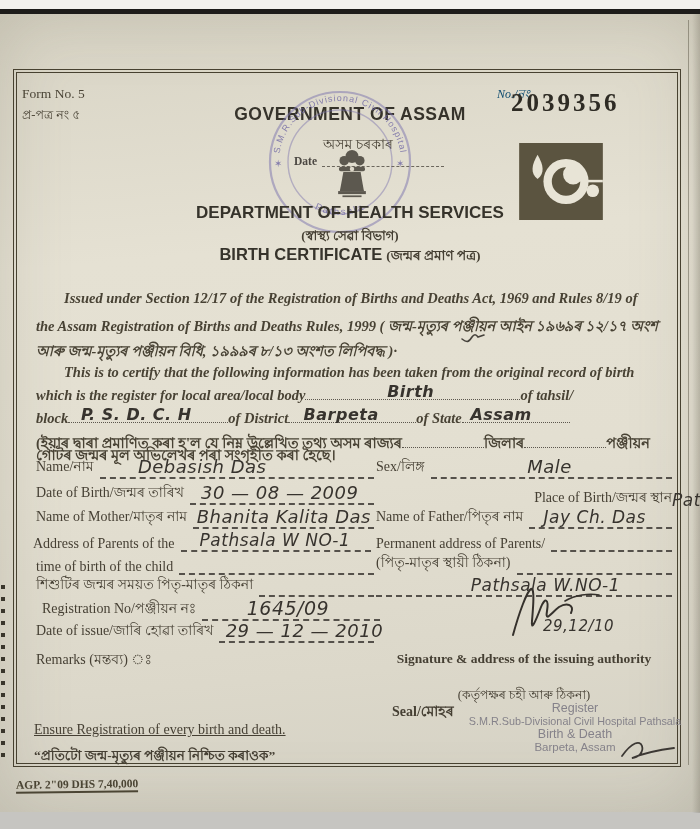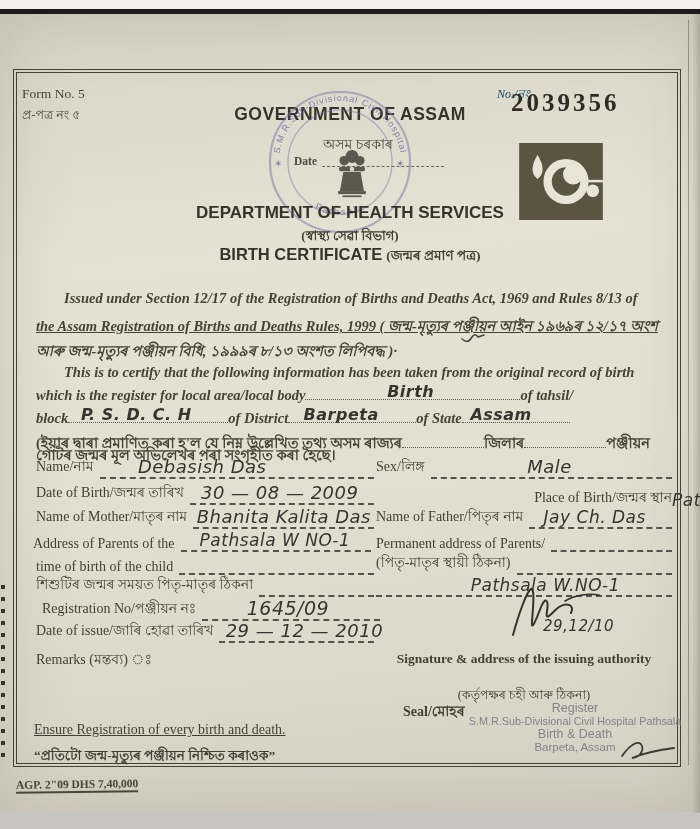--- a/index.html
+++ b/index.html
@@ -101,22 +101,22 @@
   <circle cx="88" cy="57" r="7.5" fill="#e8e4d6"></circle>
 </svg>
 
 <div class="abs sans-b center" style="left:150px;top:203px;width:400px;font-size:17px;">DEPARTMENT OF HEALTH SERVICES</div>
 <div class="abs serif center" style="left:150px;top:226px;width:400px;font-size:13px;font-weight:bold;">(স্বাস্থ্য সেৱা বিভাগ)</div>
 <div class="abs center" style="left:120px;top:245px;width:460px;">
   <span class="sans-b" style="font-size:16.5px;">BIRTH CERTIFICATE</span>
   <span class="serif" style="font-size:13.5px;font-weight:bold;">(জন্মৰ প্ৰমাণ পত্ৰ)</span>
 </div>
 
-<div class="abs itpar" style="left:64px;top:290px;">Issued under Section 12/17 of the Registration of Births and Deaths Act, 1969 and Rules 8/13 of</div>
-<div class="abs itpar" style="left:36px;top:315px;text-decoration:underline;">the Assam Registration of Births and Deaths Rules, 1999 ( জন্ম-মৃত্যুৰ পঞ্জীয়ন আইন ১৯৬৯ৰ ১২/১৭ অংশ</div>
+<div class="abs itpar" style="left:64px;top:290px;">Issued under Section 12/17 of the Registration of Births and Deaths Act, 1969 and Rules 8/19 of</div>
+<div class="abs itpar" style="left:36px;top:315px;">the Assam Registration of Births and Deaths Rules, 1999 ( জন্ম-মৃত্যুৰ পঞ্জীয়ন আইন ১৯৬৯ৰ ১২/১৭ অংশ</div>
 <div class="abs itpar" style="left:36px;top:340px;">আৰু জন্ম-মৃত্যুৰ পঞ্জীয়ন বিধি, ১৯৯৯ৰ ৮/১৩ অংশত লিপিবদ্ধ )·</div>
 
 <div class="abs itpar" style="left:64px;top:364px;">This is to certify that the following information has been taken from the original record of birth</div>
 <div class="abs itpar" style="left:36px;top:387px;">
   <span>which is the register for local area/local body</span><span class="dotfill" style="width:215px;"><span class="hand" style="left:38%;font-size:16px;">Birth</span></span><span>of tahsil/</span>
 </div>
 <div class="abs itpar" style="left:36px;top:410px;">
   <span>block</span><span class="dotfill" style="width:160px;"><span class="hand" style="font-size:16px;">P. S. D. C. H</span></span><span>of District</span><span class="dotfill" style="width:128px;"><span class="hand" style="left:12%;font-size:16px;">Barpeta</span></span><span>of State</span><span class="dotfill" style="width:108px;"><span class="hand" style="font-size:16px;">Assam</span></span>
 </div>
 <div class="abs itpar" style="left:36px;top:432px;font-style:normal;font-weight:bold;">
@@ -206,21 +206,21 @@
   <path d="M2,9 C7,13 9,12 12,7 C14,4 16,4 18,7 L24,5" fill="none" stroke="#46423c" stroke-width="1.6" stroke-linecap="round"></path>
 </svg>
 
 <svg class="abs" style="left:505px;top:583px;" width="125" height="60" viewBox="0 0 125 60">
   <path d="M8,52 C14,30 22,8 26,6 C30,4 28,26 27,38 C26,48 30,40 36,24 C40,14 44,16 42,28 C40,40 46,30 54,24 C62,19 70,22 66,30" fill="none" stroke="#35312c" stroke-width="2" stroke-linecap="round"></path>
   <path d="M60,18 C70,12 84,10 94,12" fill="none" stroke="#35312c" stroke-width="1.6" stroke-linecap="round"></path>
 </svg>
 <div class="abs hand" style="left:543px;top:617px;font-size:15px;">29,12/10</div>
 <div class="abs serif center" style="left:368px;top:651px;width:312px;font-size:13.5px;font-weight:bold;">Signature &amp; address of the issuing authority</div>
 <div class="abs serif center" style="left:368px;top:674px;width:312px;font-size:12.5px;font-weight:normal;margin-top:12px;">(কৰ্তৃপক্ষৰ চহী আৰু ঠিকনা)</div>
-<div class="abs serif" style="left:403px;top:700px;font-size:14px;font-weight:bold;">Seal/মোহৰ</div>
+<div class="abs serif" style="left:392px;top:700px;font-size:14px;font-weight:bold;">Seal/মোহৰ</div>
 
 <div class="abs seal-gray" style="left:455px;top:702px;width:240px;">
   <div style="font-size:12.5px;">Register</div>
   <div style="font-size:10.8px;">S.M.R.Sub-Divisional Civil Hospital Pathsala</div>
   <div style="font-size:12.5px;">Birth &amp; Death</div>
   <div style="font-size:11.5px;">Barpeta, Assam</div>
 </div>
 <svg class="abs" style="left:618px;top:738px;" width="60" height="24" viewBox="0 0 60 24">
   <path d="M4,18 C14,4 22,2 24,8 C26,14 20,20 14,20 C24,16 40,12 56,10" fill="none" stroke="#3c3834" stroke-width="1.8" stroke-linecap="round"></path>
 </svg>

